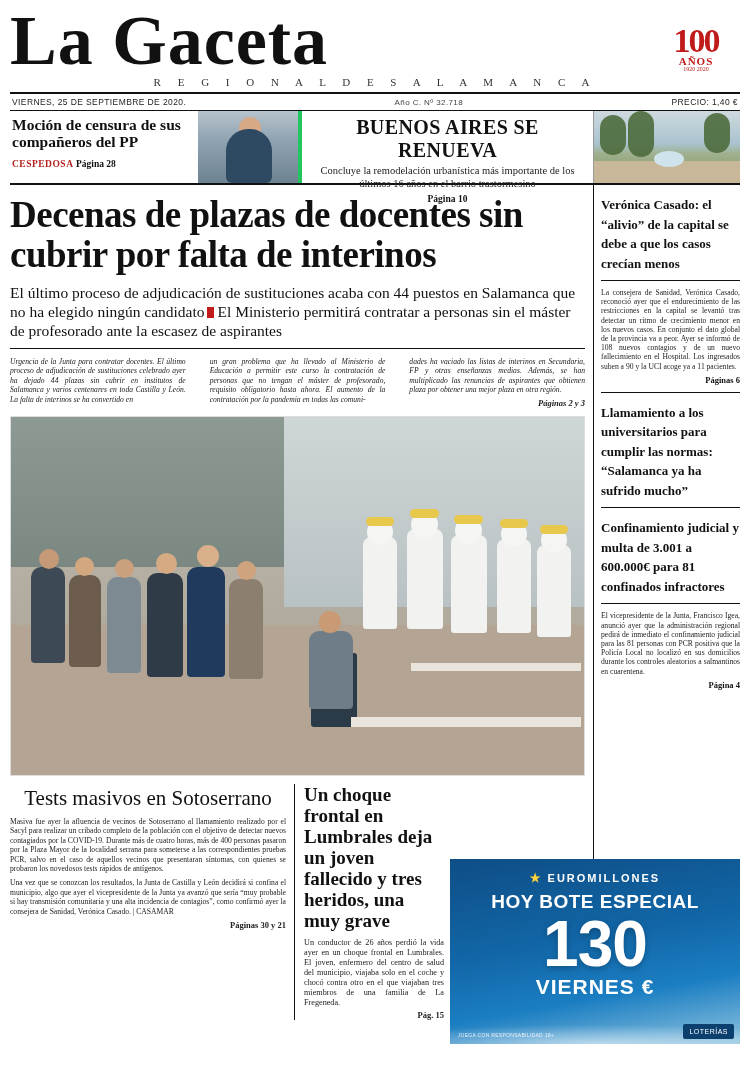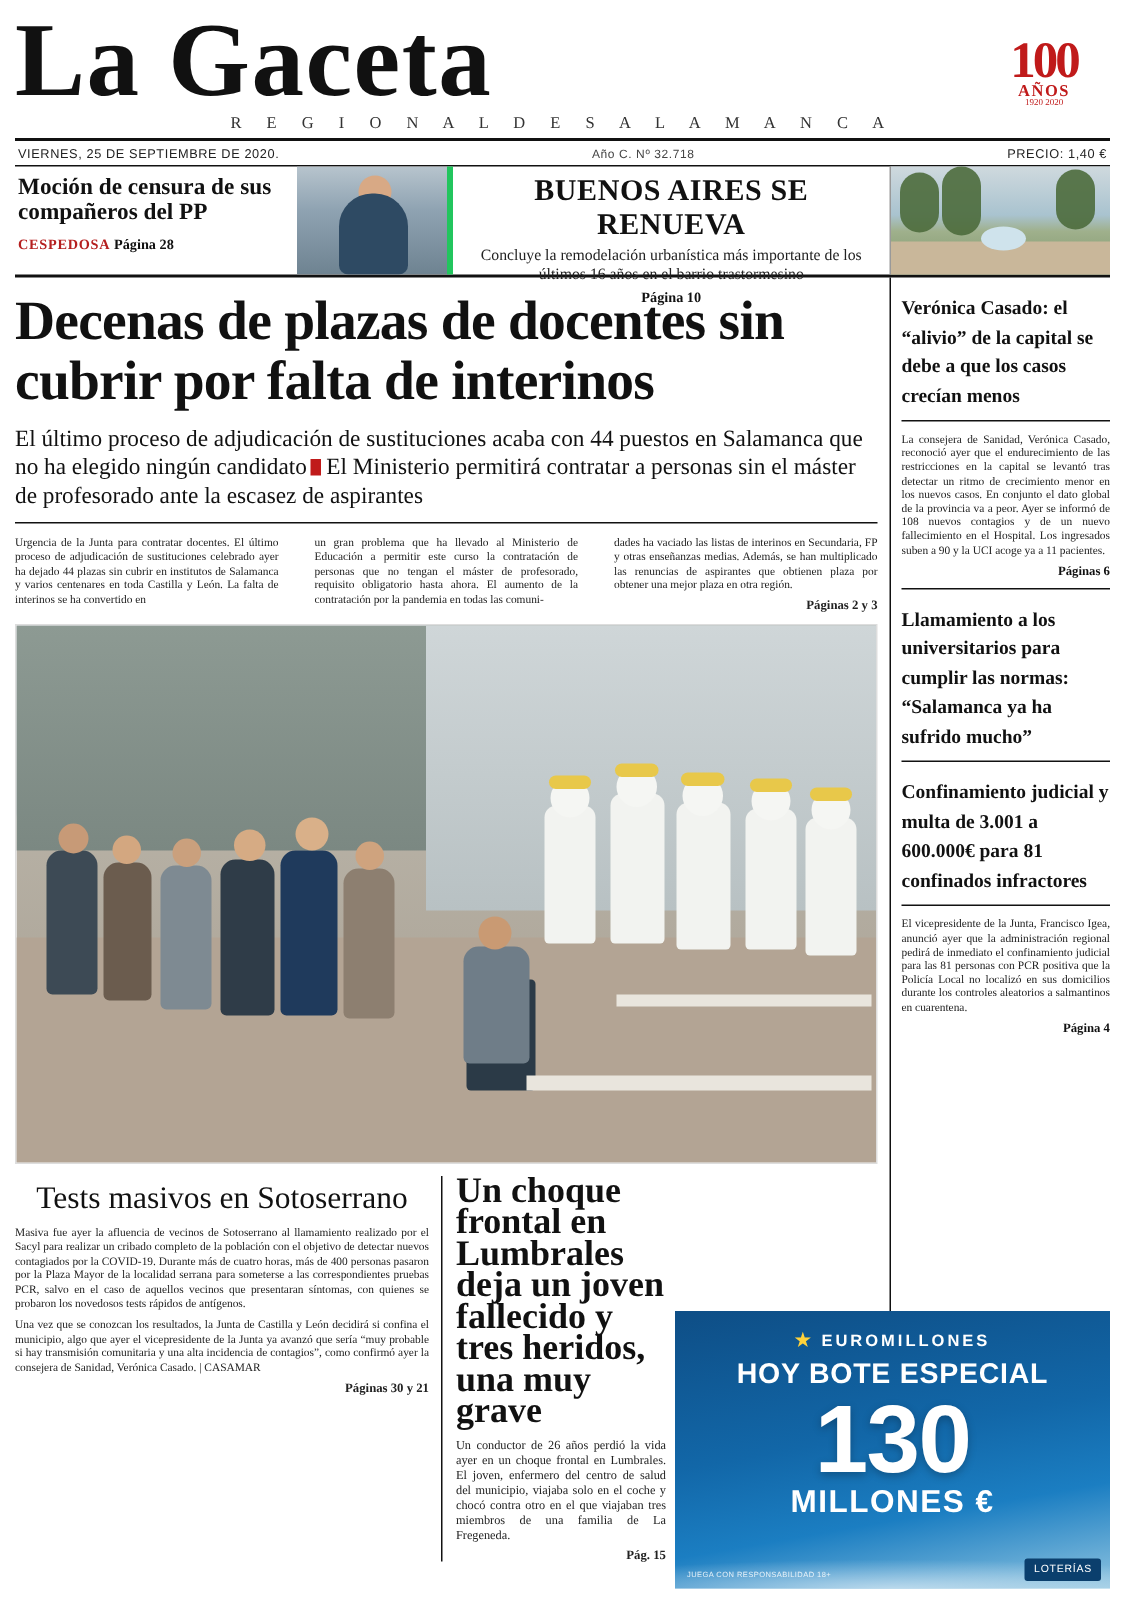--- a/index.html
+++ b/index.html
@@ -62,35 +62,35 @@
   .col-side{width:146px;padding-left:7px;box-sizing:border-box;}
 
   .headline{
     font-size:37px;font-weight:bold;line-height:40px;letter-spacing:-.5px;margin:10px 0 8px 0;
   }
   .standfirst{
     font-size:15.5px;line-height:19px;margin-bottom:8px;border-bottom:1px solid #111;padding-bottom:8px;
   }
   .sq{display:inline-block;width:7px;height:11px;background:#c01a1a;margin:0 4px -1px 2px;}
 
-  .three-col{display:flex;gap:24px;font-size:7.6px;line-height:9.4px;text-align:justify;color:#222;}
+  .three-col{display:flex;gap:24px;font-size:7.6px;line-height:9.4px;text-align:justify;color:#222;font-style:italic;}
   .three-col .c{width:33.33%;}
   .three-col p{margin:0 0 4px 0;}
   .pag-right{text-align:right;font-weight:bold;font-size:8.5px;margin-top:2px;}
 
   
   .main-photo{margin-top:8px;height:358px;border:1px solid #ddd;overflow:hidden;position:relative;}
 
   .lower{display:flex;margin-top:8px;}
   .lower-left{width:286px;padding-right:8px;box-sizing:border-box;border-right:1px solid #111;}
   .lower-right{width:290px;padding-left:9px;box-sizing:border-box;}
   .l-title{font-size:21px;line-height:24px;text-align:center;margin:2px 0 7px 0;}
   .l-body{font-size:7.6px;line-height:9.4px;text-align:justify;color:#222;}
   .l-body p{margin:0 0 5px 0;}
-  .r-title{font-size:24px;font-weight:bold;line-height:21px;margin:0 0 7px 0;}
+  .r-title{font-size:19px;font-weight:bold;line-height:21px;margin:0 0 7px 0;}
   .r-body{font-size:8.2px;line-height:10px;text-align:justify;color:#222;width:140px;}
 
   
   .side-head{font-size:13px;font-weight:bold;line-height:19.5px;margin:10px 0 6px 0;}
   .side-body{font-size:7.6px;line-height:9.2px;text-align:justify;color:#222;}
   .side-body p{margin:0 0 4px 0;}
   .side-pag{text-align:right;font-size:8.5px;font-weight:bold;margin-top:2px;}
   .side-rule{border-top:1px solid #111;margin:7px 0;}
 
   
@@ -319,25 +319,25 @@
         <div class="side-head">Confinamiento judicial y multa de 3.001 a 600.000€ para 81 confinados infractores</div>
         <div class="side-rule"></div>
         <div class="side-body">
           <p>El vicepresidente de la Junta, Francisco Igea, anunció ayer que la administración regional pedirá de inmediato el confinamiento judicial para las 81 personas con PCR positiva que la Policía Local no localizó en sus domicilios durante los controles aleatorios a salmantinos en cuarentena.</p>
         </div>
         <div class="side-pag">Página 4</div>
       </div>
     </div>
   </div>
 
-  <div style="position:absolute;right:10px;bottom:11px;">
+  <div style="position:absolute;right:10px;bottom:26px;">
     <div class="ad">
       <div class="wave"></div>
       <div class="brand"><span class="star">★</span> <span>EUROMILLONES</span></div>
       <div class="hoy">HOY BOTE ESPECIAL</div>
       <div class="num">130</div>
-      <div class="mill">MILLONES €</div>
+      <div class="mill">VIERNES €</div>
       <div class="legal">JUEGA CON RESPONSABILIDAD  18+</div>
       <div class="lot">LOTERÍAS</div>
     </div>
   </div>
 
 </div>
 
 </body></html>

